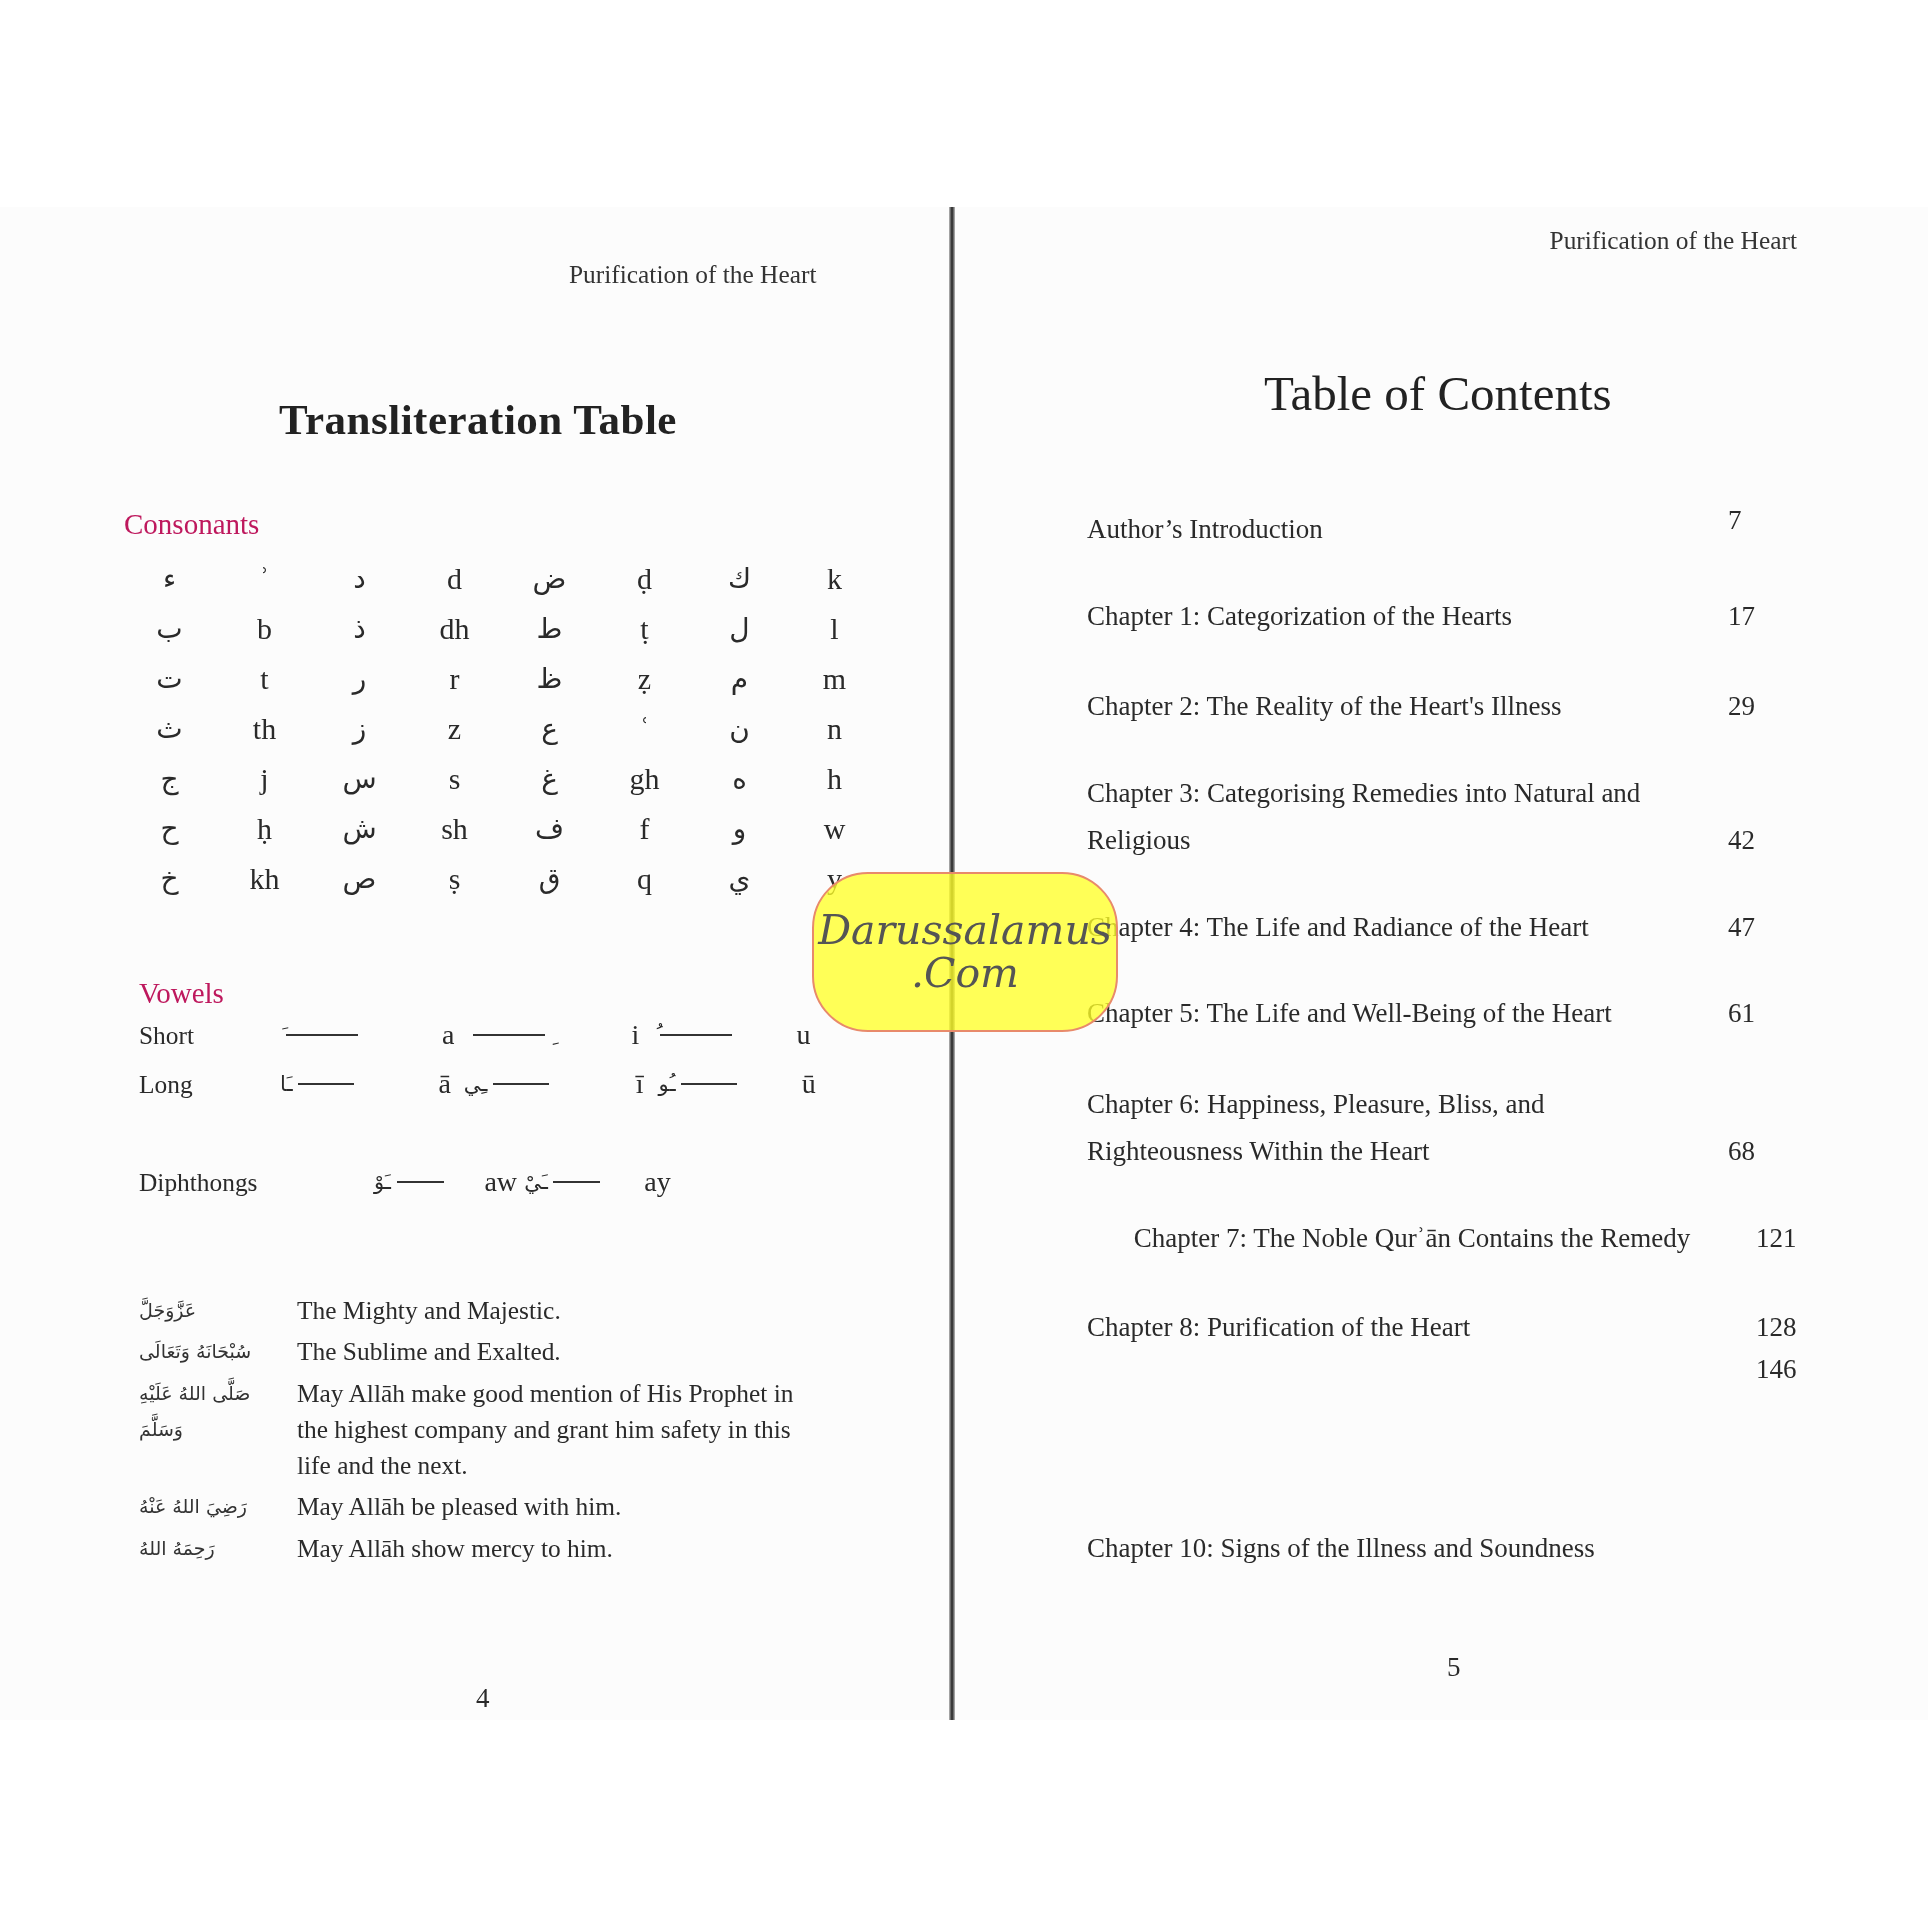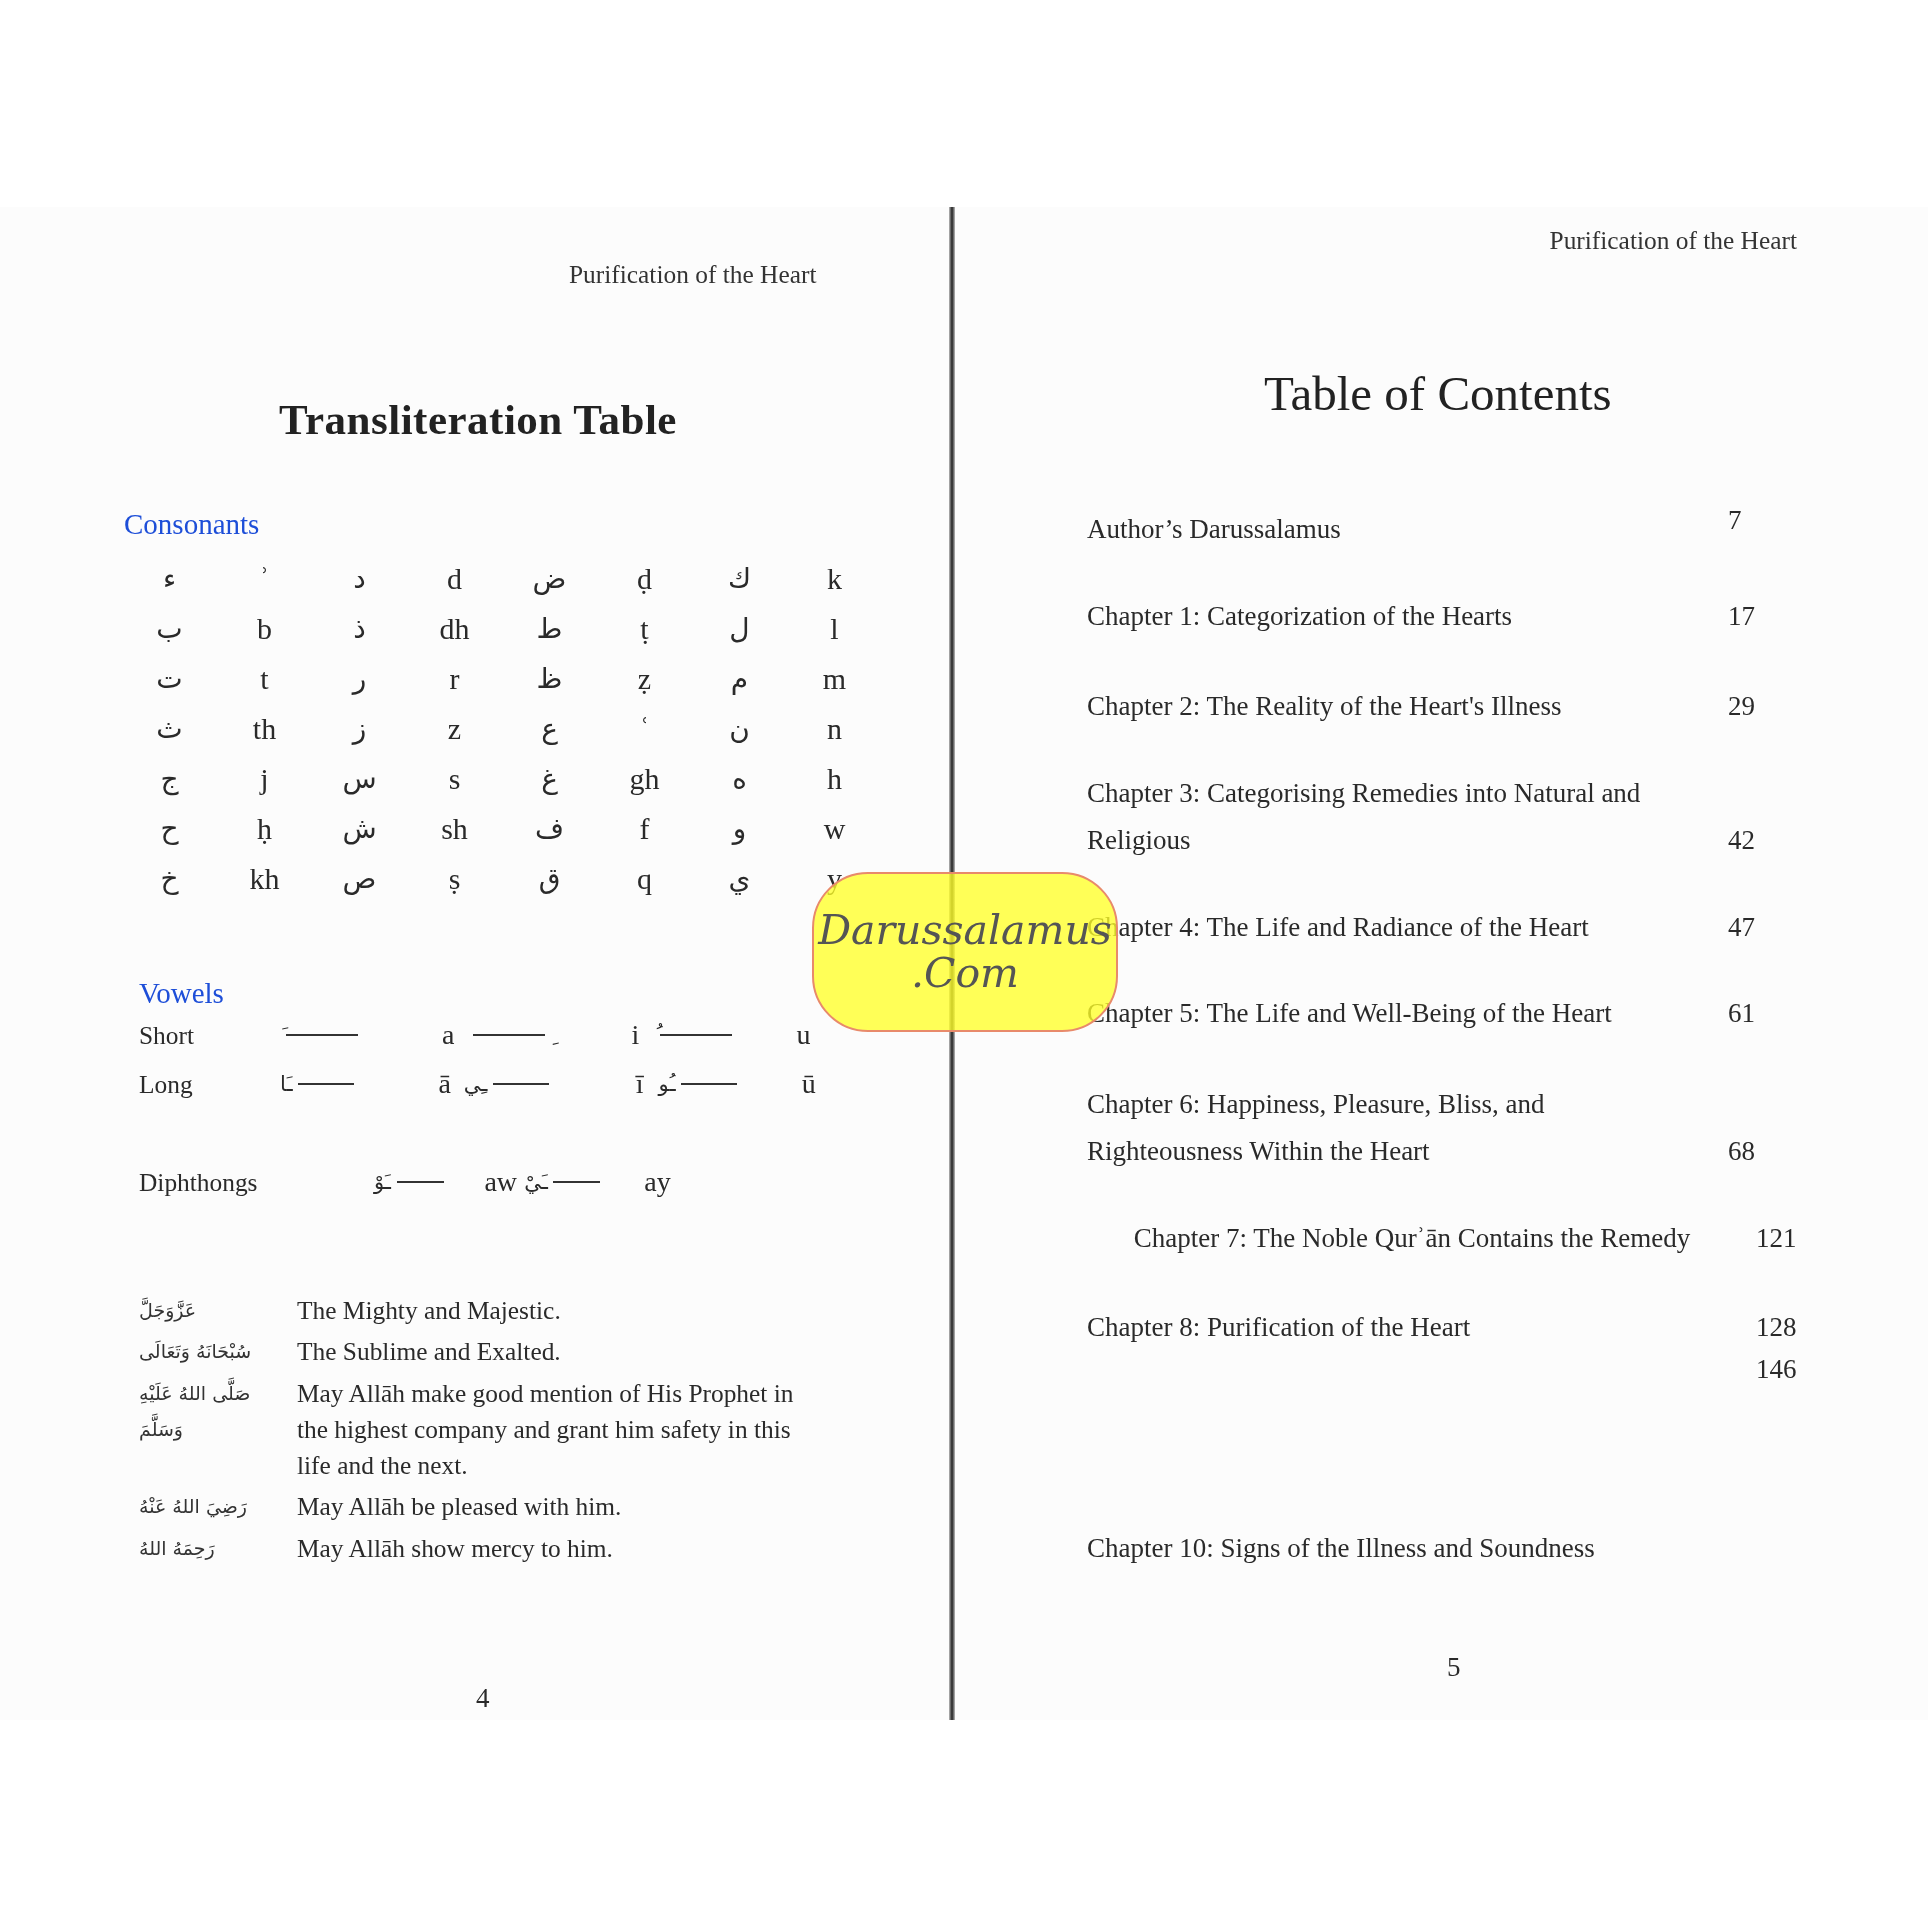--- a/index.html
+++ b/index.html
@@ -7,21 +7,21 @@
   .scan{position:absolute;left:0;top:207px;width:1928px;height:1513px;background:#fcfcfc;}
   .spine{position:absolute;left:949px;top:207px;width:5.6px;height:1513px;background:linear-gradient(90deg,#bdbdbd,#3a3a3a 40%,#3a3a3a 60%,#bdbdbd);}
   .page{position:absolute;top:207px;height:1513px;}
   .page.left{left:0;width:949px;}
   .page.right{left:955px;width:974px;}
   .running-head{position:absolute;font-size:25.4px;color:#333;white-space:nowrap;}
   .left .running-head{left:569px;top:53px;}
   .right .running-head{right:132px;top:19px;}
   .title-left{position:absolute;left:279px;top:188px;font-size:43px;font-weight:bold;color:#222;letter-spacing:0.5px;}
   .title-right{position:absolute;left:309px;top:158px;font-size:49px;color:#222;}
-  .section-label{position:absolute;font-size:29px;color:#1d4ed8;}
+  .section-label{position:absolute;font-size:29px;color:#be185d;}
   .cons-grid{position:absolute;left:122px;top:347px;display:grid;grid-template-columns:repeat(8,95px);grid-auto-rows:50px;}
   .cons-grid span{text-align:center;font-size:30px;line-height:50px;color:#2a2a2a;}
   .cons-grid span.ar{font-family:"DejaVu Sans",sans-serif;font-size:28px;}
   .vowel-row{position:absolute;left:139px;display:flex;align-items:center;font-size:25.4px;}
   .vowel-row .lbl{width:141px;}
   .vowel-cell{display:flex;align-items:center;}
   .dash{display:inline-block;height:1.9px;background:#333;width:72px;margin:0 5.6px;}
   .ar-mark{font-family:"DejaVu Sans",sans-serif;font-size:21px;}
   .latin{font-size:28px;width:38px;text-align:center;}
   .honor{position:absolute;left:139px;font-size:24.5px;line-height:36px;}
@@ -189,21 +189,21 @@
 
   <div class="pageno" style="left:476px;top:1476px;">4</div>
 </div>
 
 <div class="page right">
   <div class="running-head">Purification of the Heart</div>
   <div class="title-right">Table of Contents</div>
 
   <div class="toc">
     <div class="toc-item" style="top:299px;">
-      <span class="t">Author’s Darussalamus</span>
+      <span class="t">Author’s Introduction</span>
       <span class="p" style="bottom:9.4px;">7</span>
     </div>
     <div class="toc-item" style="top:386px;">
       <span class="t">Chapter 1: Categorization of the Hearts</span>
       <span class="p">17</span>
     </div>
     <div class="toc-item" style="top:476px;">
       <span class="t">Chapter 2: The Reality of the Heart's Illness</span>
       <span class="p">29</span>
     </div>

